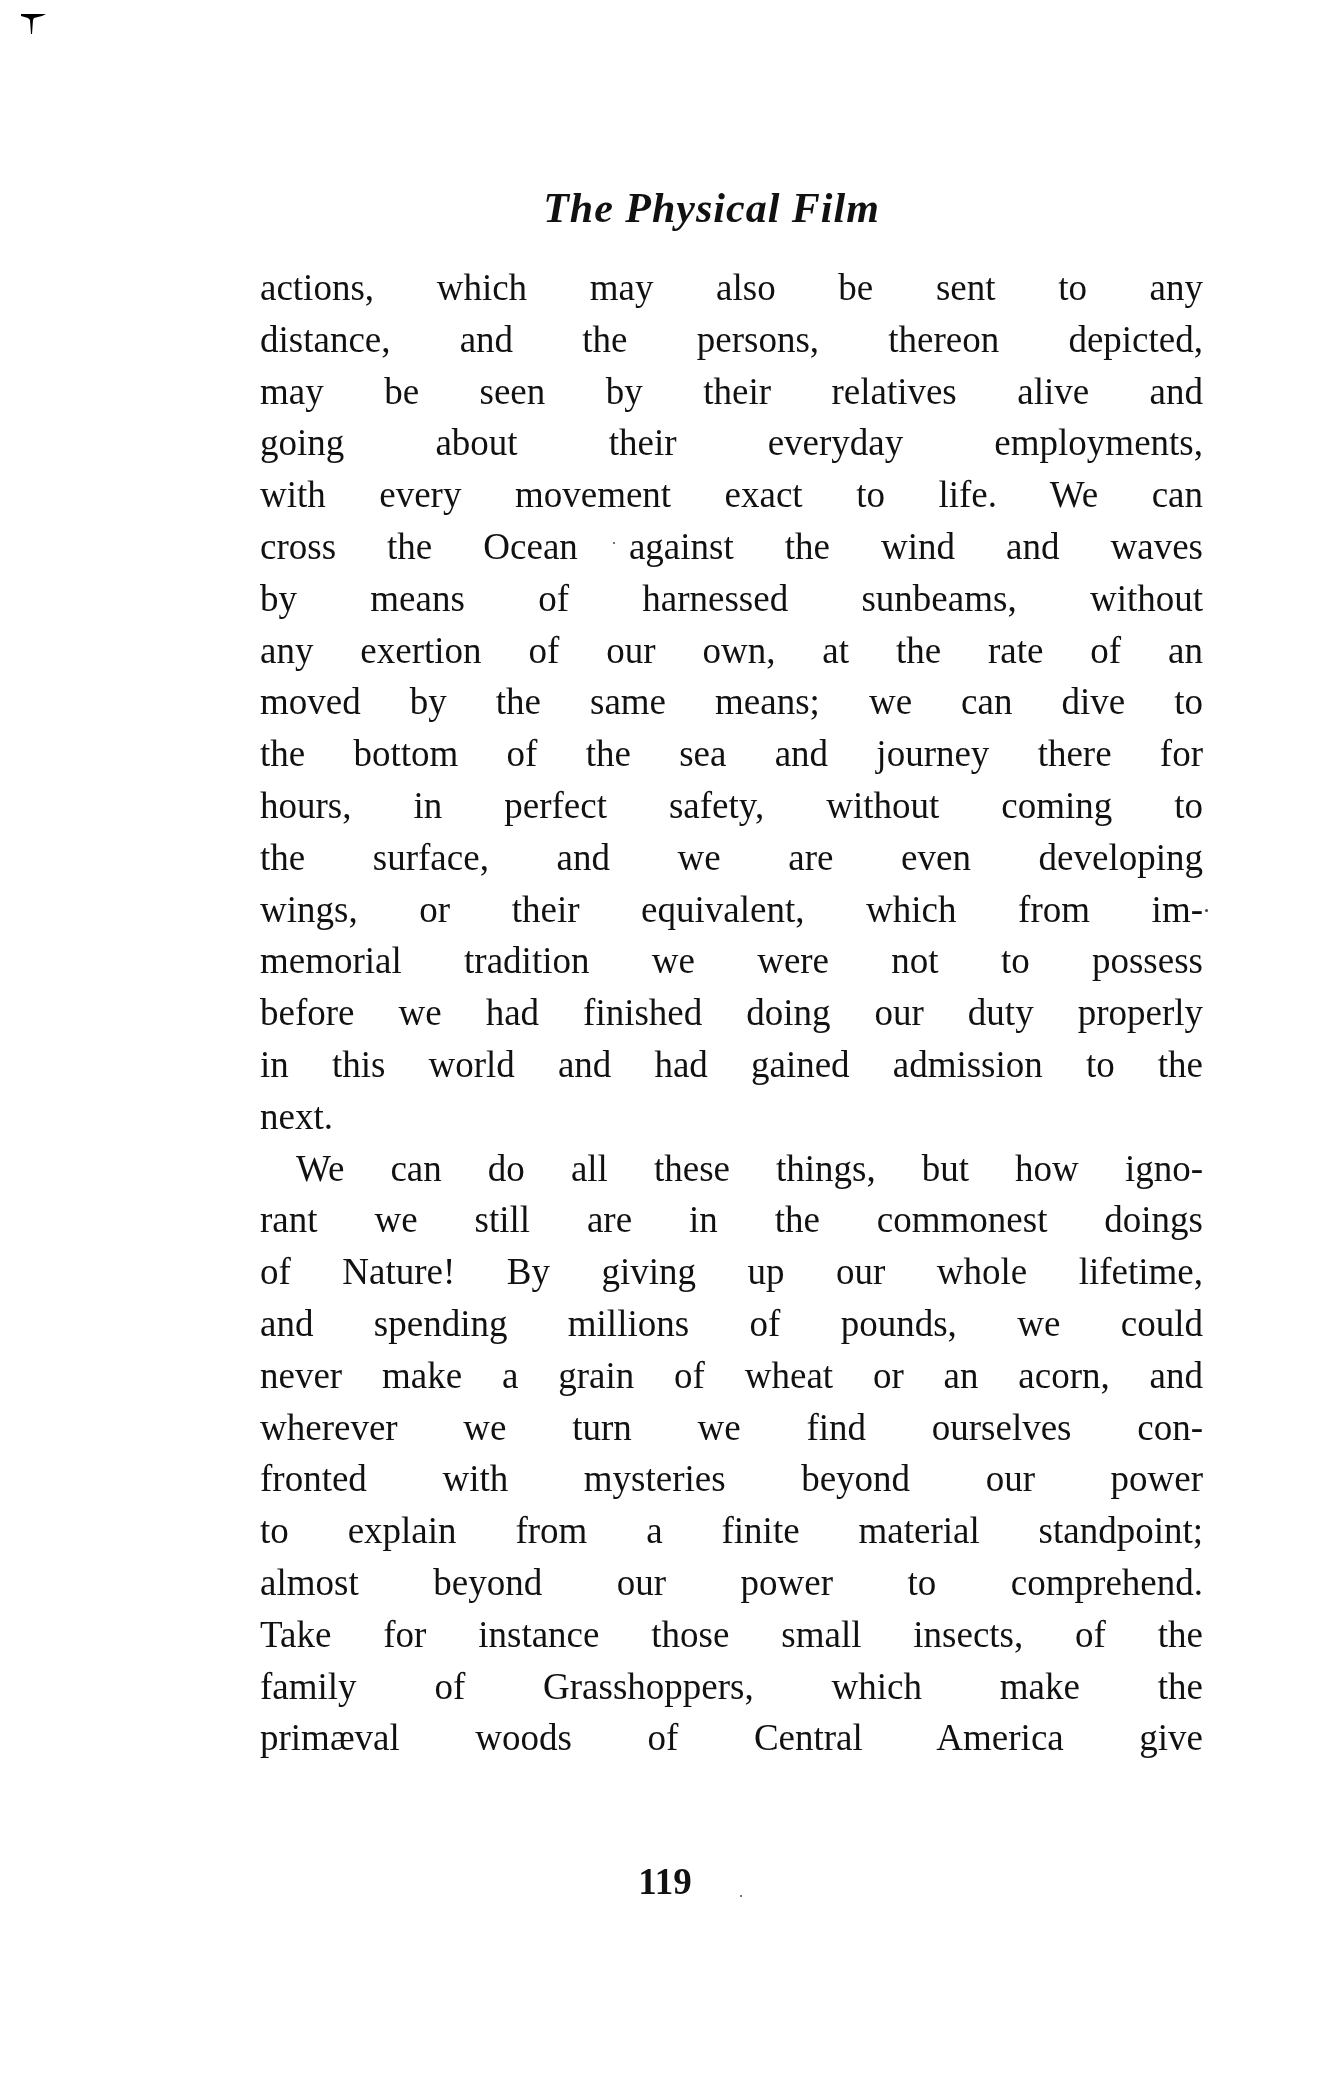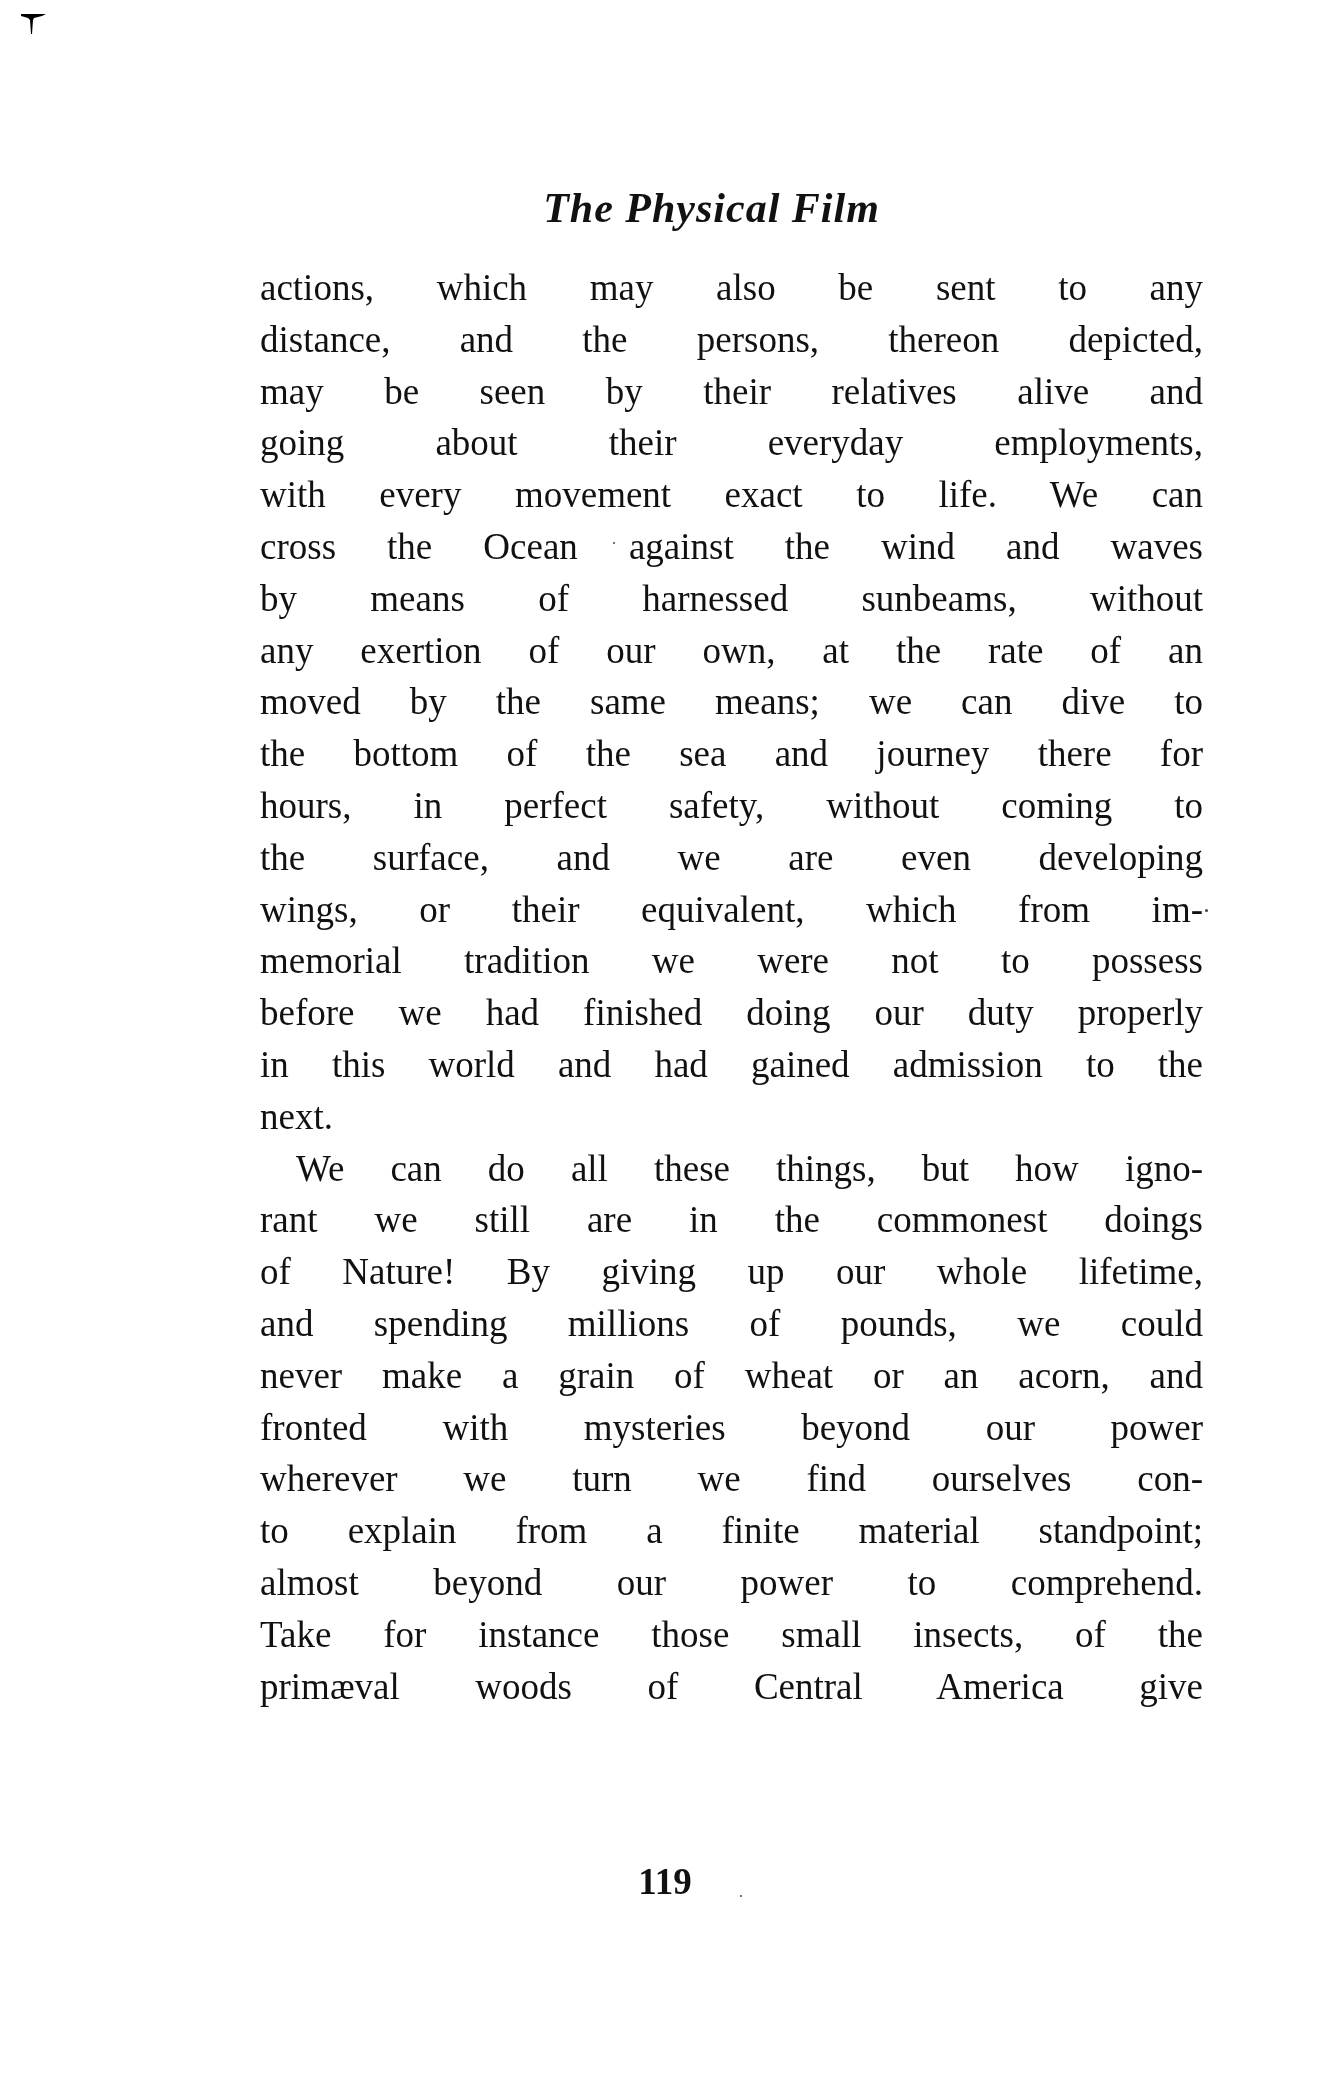--- a/index.html
+++ b/index.html
@@ -100,25 +100,26 @@
   <span class="line">wings, or their equivalent, which from im-</span>
   <span class="line">memorial tradition we were not to possess</span>
   <span class="line">before we had finished doing our duty properly</span>
   <span class="line">in this world and had gained admission to the</span>
   <span class="line last">next.</span>
   <span class="line indent">We can do all these things, but how igno-</span>
   <span class="line">rant we still are in the commonest doings</span>
   <span class="line">of Nature! By giving up our whole lifetime,</span>
   <span class="line">and spending millions of pounds, we could</span>
   <span class="line">never make a grain of wheat or an acorn, and</span>
+  <span class="line">wherever we turn we find ourselves con-</span>
   <span class="line">fronted with mysteries beyond our power</span>
-  <span class="line">wherever we turn we find ourselves con-</span>
   <span class="line">to explain from a finite material standpoint;</span>
   <span class="line">almost beyond our power to comprehend.</span>
   <span class="line">Take for instance those small insects, of the</span>
+  <span class="line">family of Grasshoppers, which make the</span>
   <span class="line">primæval woods of Central America give</span>
 </div>
 
 <div class="page-number">119</div>
 
 <span class="speck" style="left:1205px; top:909px;"></span>
 <span class="speck" style="left:613px; top:542px; width:2px; height:2px;"></span>
 <span class="speck" style="left:740px; top:1895px; width:2px; height:2px;"></span>
 
 </body></html>

